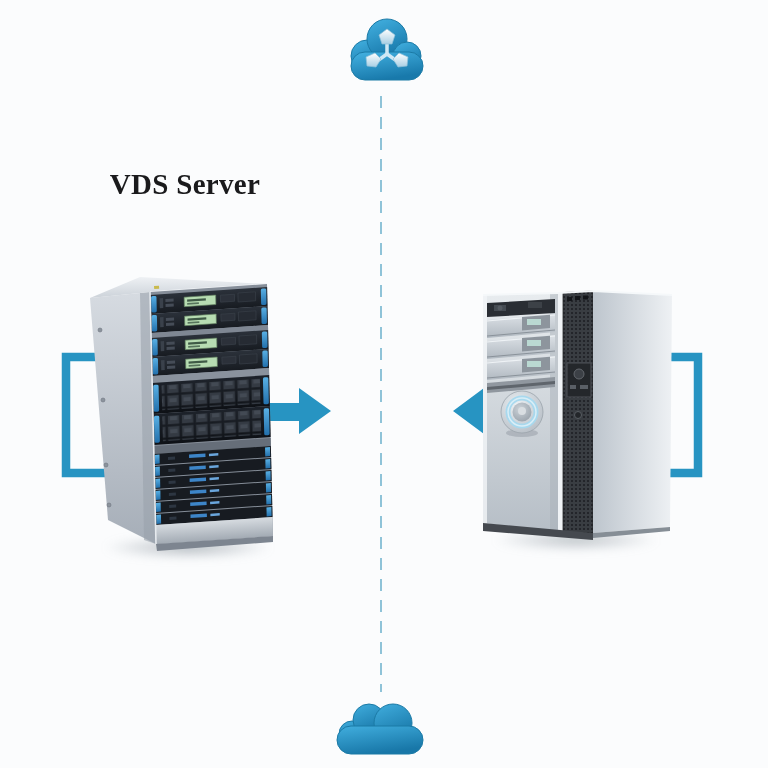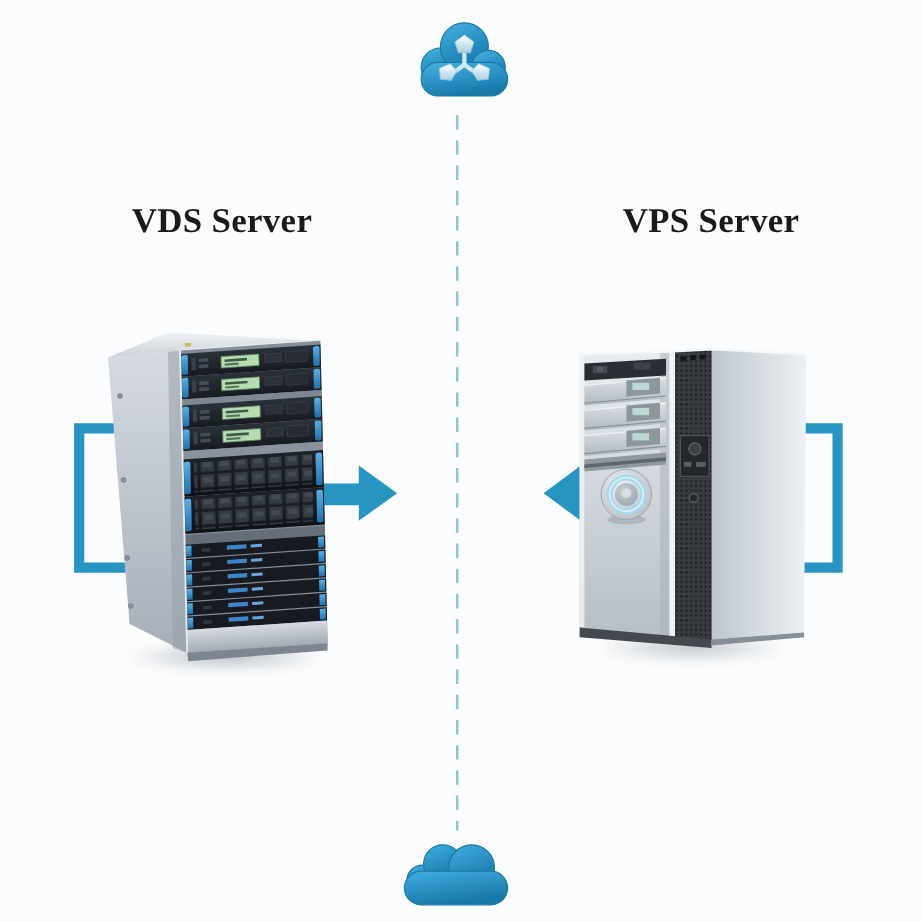--- a/index.html
+++ b/index.html
@@ -65,21 +65,20 @@
     </defs>
     <g stroke="#1b7aa6" stroke-width="1">
       <circle cx="24" cy="42" r="13" fill="url(#C_g2)"></circle>
       <circle cx="41" cy="28" r="16" fill="url(#C_g2)"></circle>
       <circle cx="65" cy="31" r="19" fill="url(#C_g2)"></circle>
       <rect x="9" y="34" width="86" height="28" rx="14" fill="url(#C_g2)"></rect>
     </g>
   </svg>
 
   <div class="label label-left">VDS Server</div>
-  <div class="label label-right">VPS Server</div>
 
   <svg class="abs" style="left:58px;top:349px;" width="95" height="132">
     <path d="M 90,8 L 8,8 L 8,124 L 90,124" fill="none" stroke="#2794c2" stroke-width="8.5"></path>
   </svg>
   <svg class="abs" style="left:660px;top:349px;" width="50" height="132">
     <path d="M 8,8 L 38,8 L 38,124 L 8,124" fill="none" stroke="#2794c2" stroke-width="8.5"></path>
   </svg>
 
   <svg class="abs" style="left:250px;top:380px;" width="90" height="60">
     <polygon points="5,23 49,23 49,8 81,31 49,54 49,41 5,41" fill="#2794c2"></polygon>

